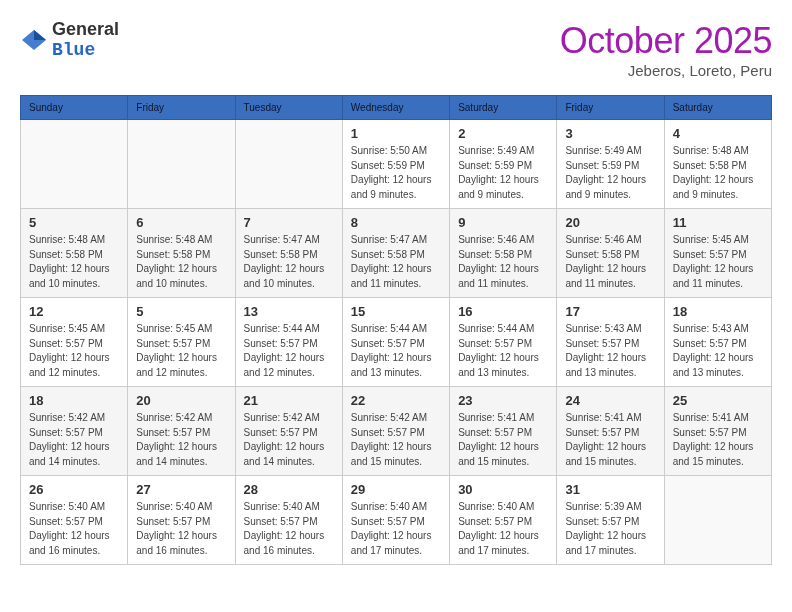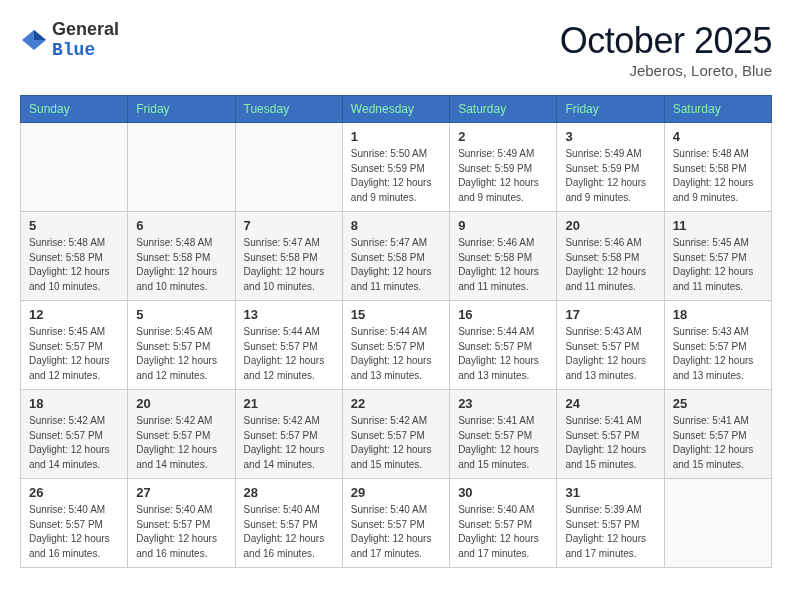--- a/index.html
+++ b/index.html
@@ -29,38 +29,38 @@
     .logo-general { color: #333; }
     .logo-blue { color: #2566c8; font-family: Liberation Mono, monospace; }
     .logo-icon {
       width: 28px;
       height: 28px;
     }
     .title-block { text-align: right; }
     .month-title {
       font-size: 36px;
       font-weight: 300;
-      color: #0f172a;
+      color: #a21caf;
       letter-spacing: -0.5px;
     }
     .subtitle {
       font-size: 15px;
       color: #555;
     }
     .calendar {
       width: 100%;
       border-collapse: collapse;
       border: 1px solid #ccc;
     }
     .calendar th {
       background: #3a6ebf;
-      color: #86efac;
+      color: #0f172a;
       text-align: left;
       padding: 6px 8px;
-      font-size: 12px;
+      font-size: 10px;
       font-weight: normal;
       border: 1px solid #2e5aa0;
     }
     .calendar td {
       vertical-align: top;
       padding: 6px 8px;
       border: 1px solid #ccc;
       width: 107px;
       min-height: 80px;
       font-size: 10.5px;
@@ -94,21 +94,21 @@
       <polygon points="14,4 26,14 14,24 2,14" fill="#2566c8" opacity="0.85"></polygon>
       <polygon points="14,4 26,14 14,14" fill="#1a4fa0"></polygon>
     </svg>
     <div class="logo-text">
       <span class="logo-general">General</span><br>
       <span class="logo-blue">Blue</span>
     </div>
   </div>
   <div class="title-block">
     <div class="month-title">October 2025</div>
-    <div class="subtitle">Jeberos, Loreto, Blue</div>
+    <div class="subtitle">Jeberos, Loreto, Peru</div>
   </div>
 </div>
 
 <table class="calendar">
   <thead>
     <tr>
     <th>Sunday</th>
         <th>Friday</th>
         <th>Tuesday</th>
         <th>Wednesday</th>

